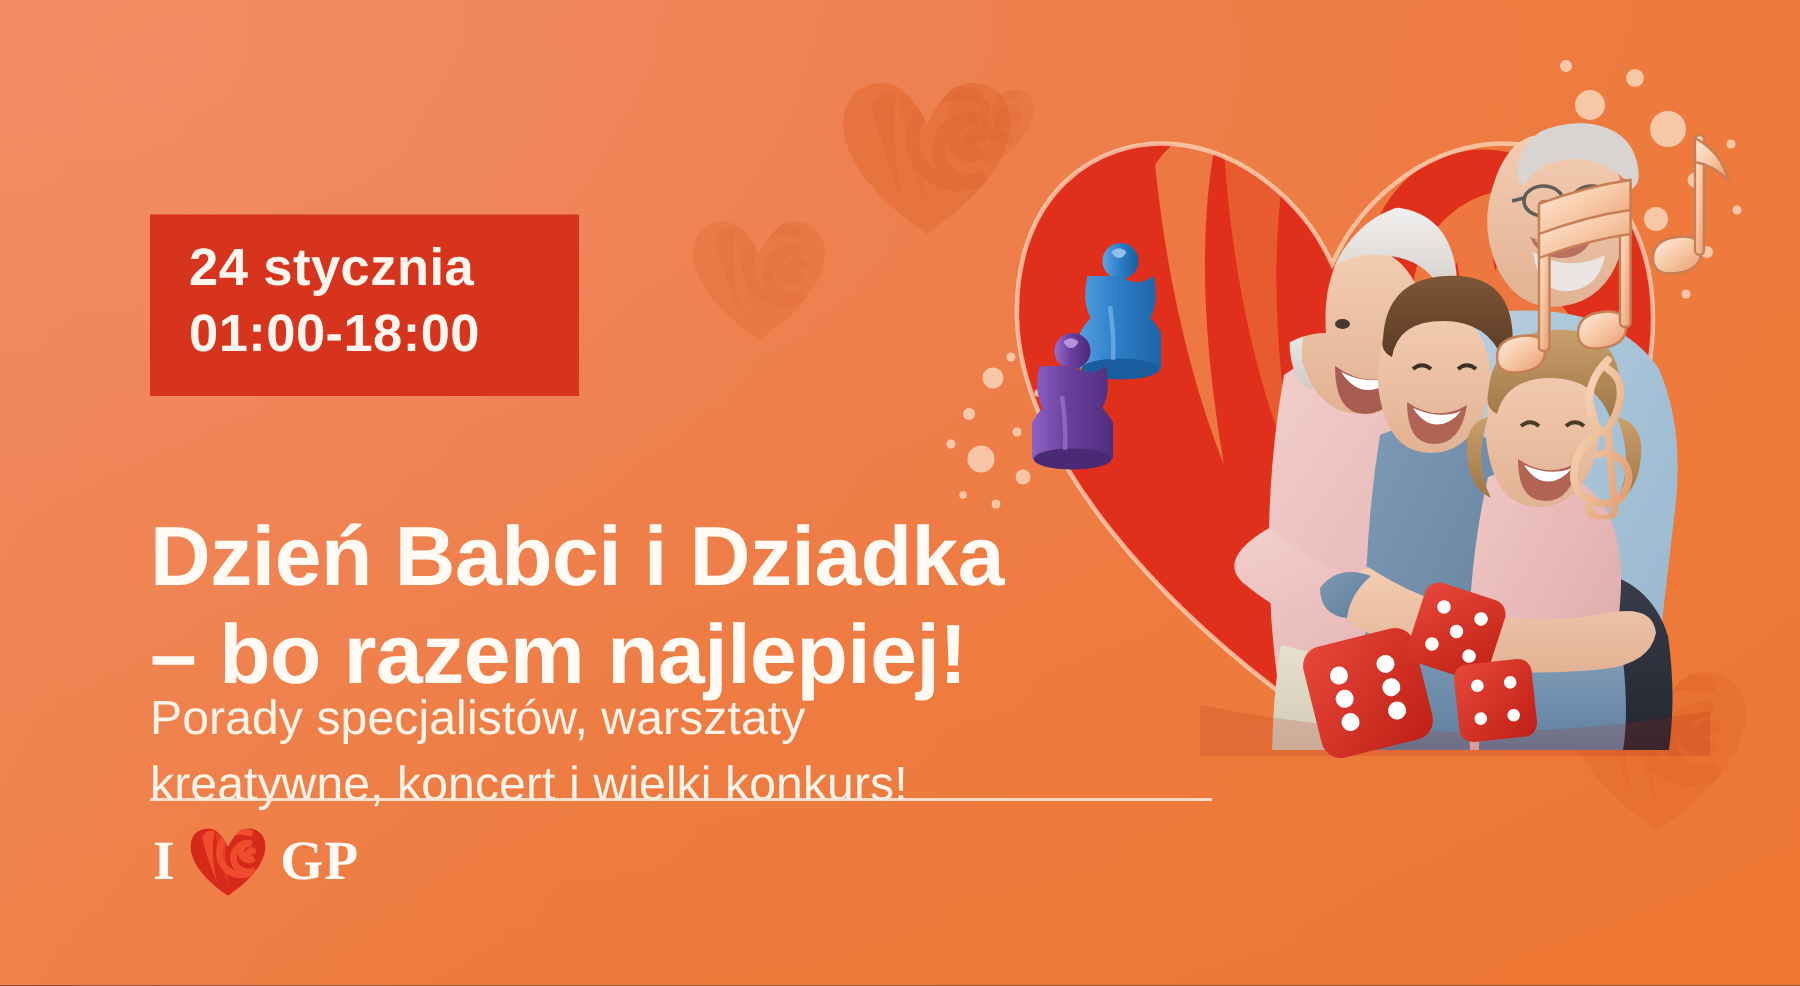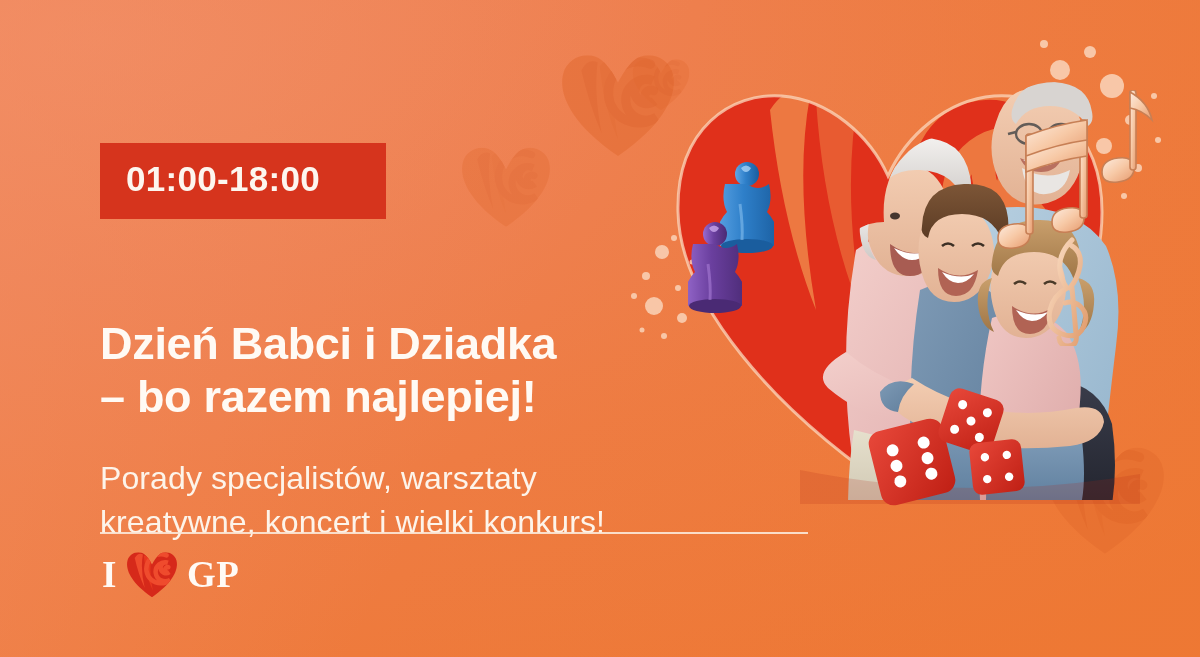--- a/index.html
+++ b/index.html
@@ -66,24 +66,24 @@
     font-size: 35px;
     font-weight: 700;
     line-height: 1.27;
     letter-spacing: .3px;
     white-space: nowrap;
   }
 
   .headline {
     position: absolute;
     left: 0;
-    top: 288px;
+    top: 300px;
     width: 600px;
     color: #fffaf4;
-    font-size: 45px;
+    font-size: 56px;
     font-weight: 700;
     line-height: 1.17;
     letter-spacing: -.3px;
     white-space: pre-line;
   }
 
   .subtitle {
     position: absolute;
     left: 0;
     top: 424px;
@@ -530,20 +530,21 @@
         <path d="M30 4 q-14 14 -12 30 q1 10 7 18 q-14 8 -17 22 q-4 18 12 24 q16 6 22 -8 q5 -12 -4 -20 q-7 -6 -15 -3
                  M28 52 q8 -10 10 -22 q2 -14 -8 -20
                  M30 52 l4 46 q2 12 -8 12 q-8 0 -9 -8" fill="none" stroke="url(#cg)" stroke-width="5" stroke-linecap="round" stroke-linejoin="round"></path>
       </svg>
     </div>
   </div>
 
   <div class="left-col">
 
     <div class="date-badge">
+      <div class="date-line">24 stycznia</div>
       <div class="date-line">01:00-18:00</div>
     </div>
 
     <h1 class="headline">Dzień Babci i Dziadka
 – bo razem najlepiej!</h1>
 
     <p class="subtitle">Porady specjalistów, warsztaty
 kreatywne, koncert i wielki konkurs!</p>
 
     <div class="divider"></div>

